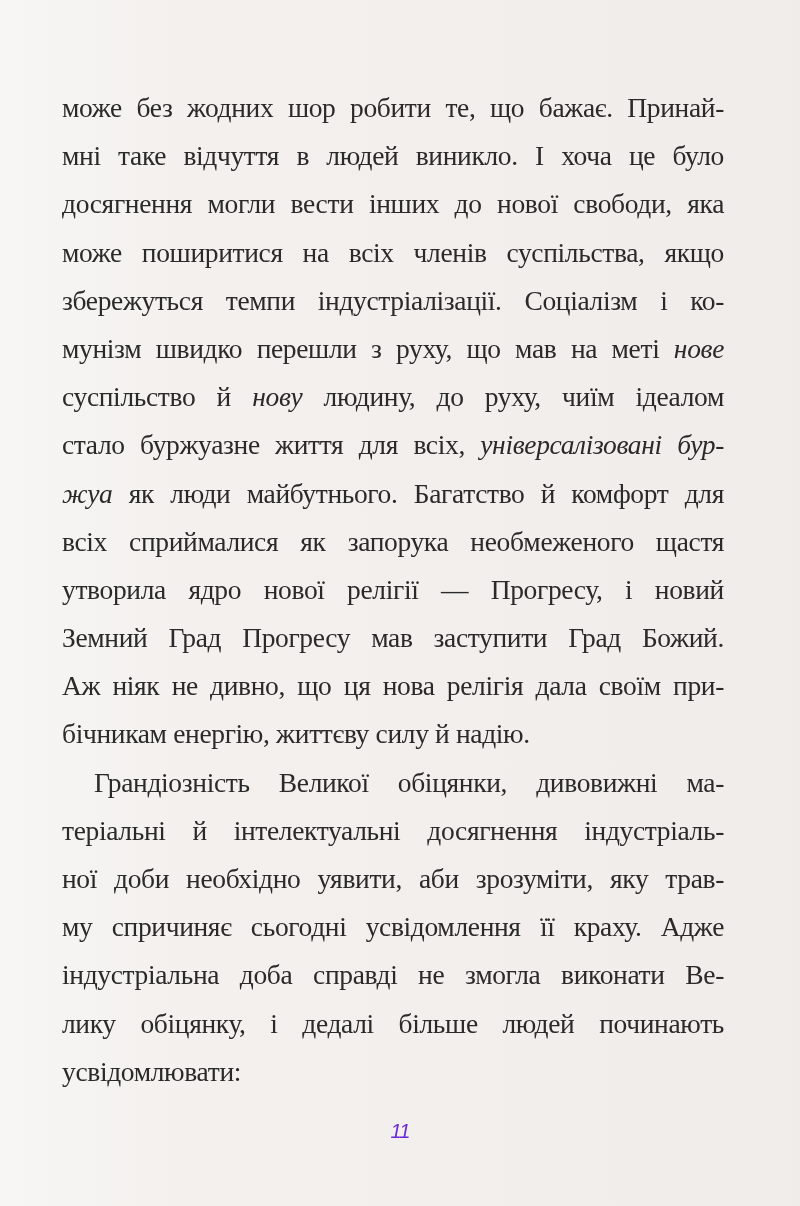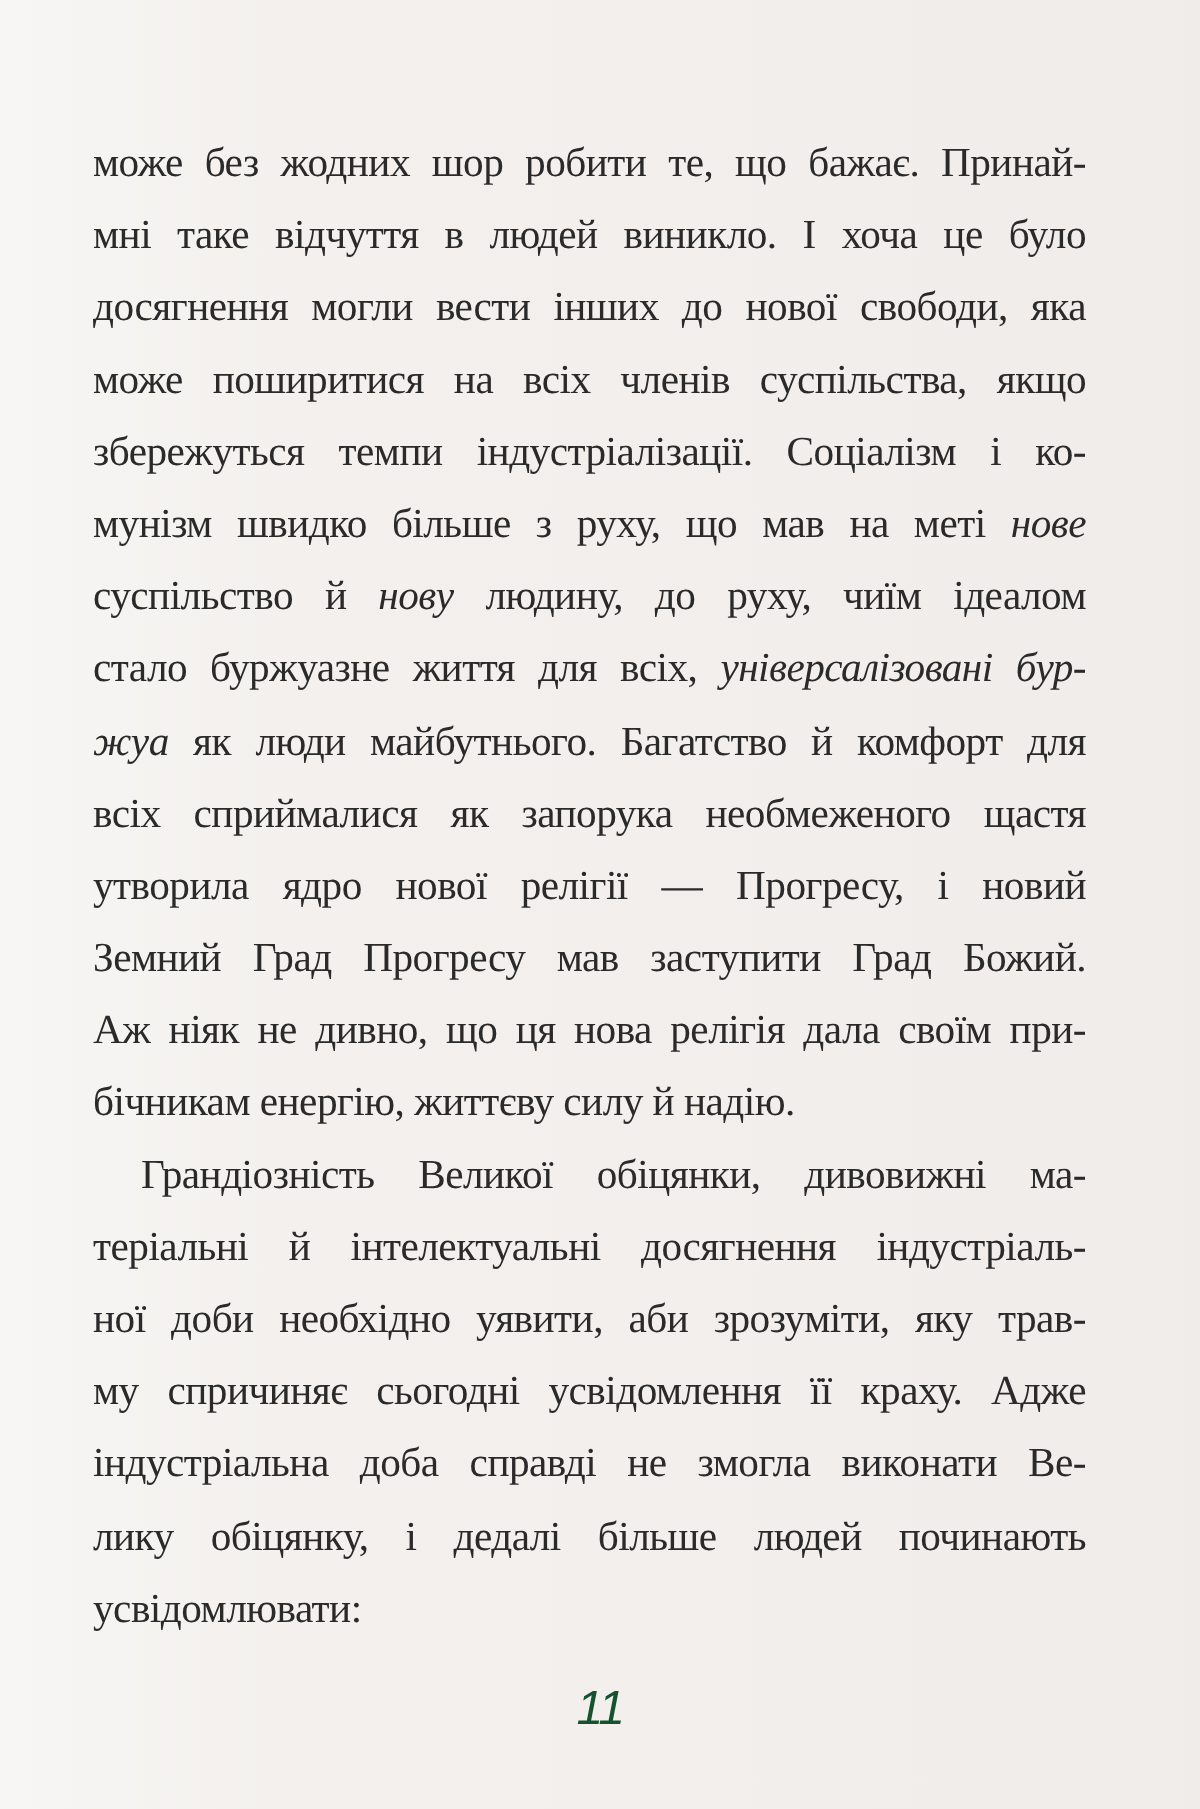--- a/index.html
+++ b/index.html
@@ -44,22 +44,22 @@
     }
     i { font-style: italic; }
     .page-number {
       position: absolute;
       left: 0;
       width: 800px;
       top: 1120px;
       text-align: center;
       font-family: "Liberation Sans", "DejaVu Sans", sans-serif;
       font-style: italic;
-      font-size: 32px;
-      color: #14532d;
+      font-size: 20px;
+      color: #6d28d9;
       letter-spacing: -1px;
     }
     .bleed {
       position: absolute;
       color: #2b2a2a;
       opacity: 0.05;
       font-family: "Liberation Serif", serif;
       font-size: 27px;
       white-space: nowrap;
       transform: scaleX(-1);
@@ -73,21 +73,21 @@
   <div class="bleed" style="left:80px; top:1000px;">&nbsp;</div>
 
   <div class="text-block">
 
     <div class="paragraph">
       <span class="line">може без жодних шор робити те, що бажає. Принай-</span>
       <span class="line">мні таке відчуття в людей виникло. І хоча це було</span>
       <span class="line">досягнення могли вести інших до нової свободи, яка</span>
       <span class="line">може поширитися на всіх членів суспільства, якщо</span>
       <span class="line">збережуться темпи індустріалізації. Соціалізм і ко-</span>
-      <span class="line"><span>мунізм швидко більше з руху, що мав на меті </span><i>нове</i><span></span></span>
+      <span class="line"><span>мунізм швидко перешли з руху, що мав на меті </span><i>нове</i><span></span></span>
       <span class="line"><span>суспільство й </span><i>нову</i><span> людину, до руху, чиїм ідеалом</span></span>
       <span class="line"><span>стало буржуазне життя для всіх, </span><i>універсалізовані бур-</i><span></span></span>
       <span class="line"><span></span><i>жуа</i><span> як люди майбутнього. Багатство й комфорт для</span></span>
       <span class="line">всіх сприймалися як запорука необмеженого щастя</span>
       <span class="line">утворила ядро нової релігії — Прогресу, і новий</span>
       <span class="line">Земний Град Прогресу мав заступити Град Божий.</span>
       <span class="line">Аж ніяк не дивно, що ця нова релігія дала своїм при-</span>
       <span class="line last">бічникам енергію, життєву силу й надію.</span>
     </div>
 

